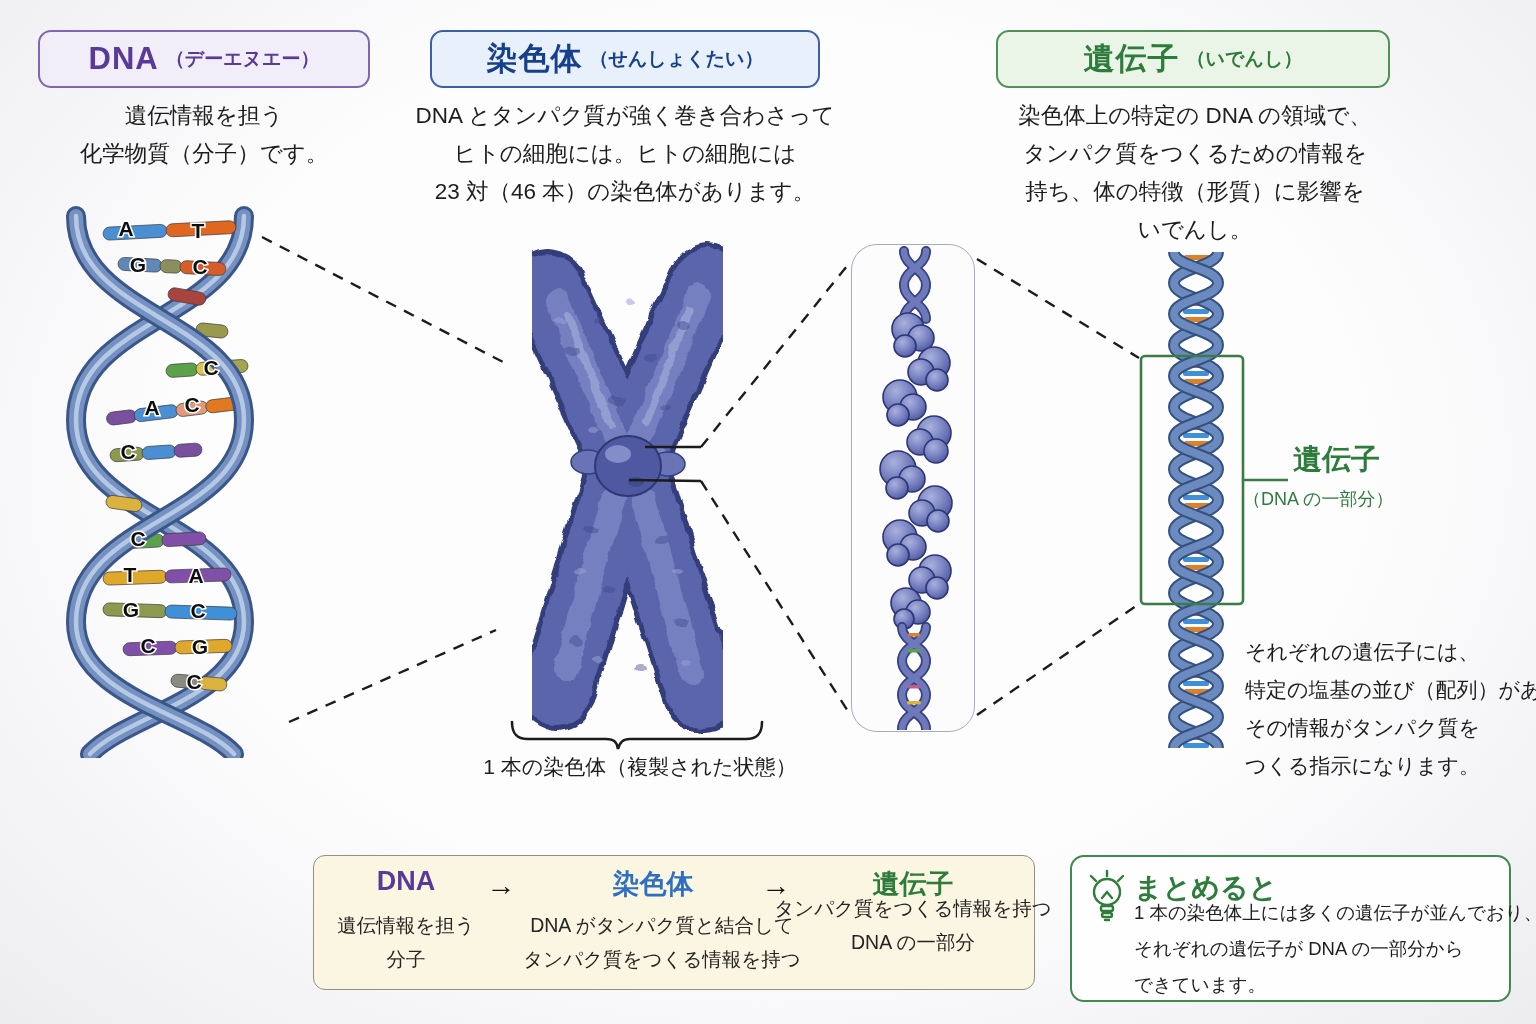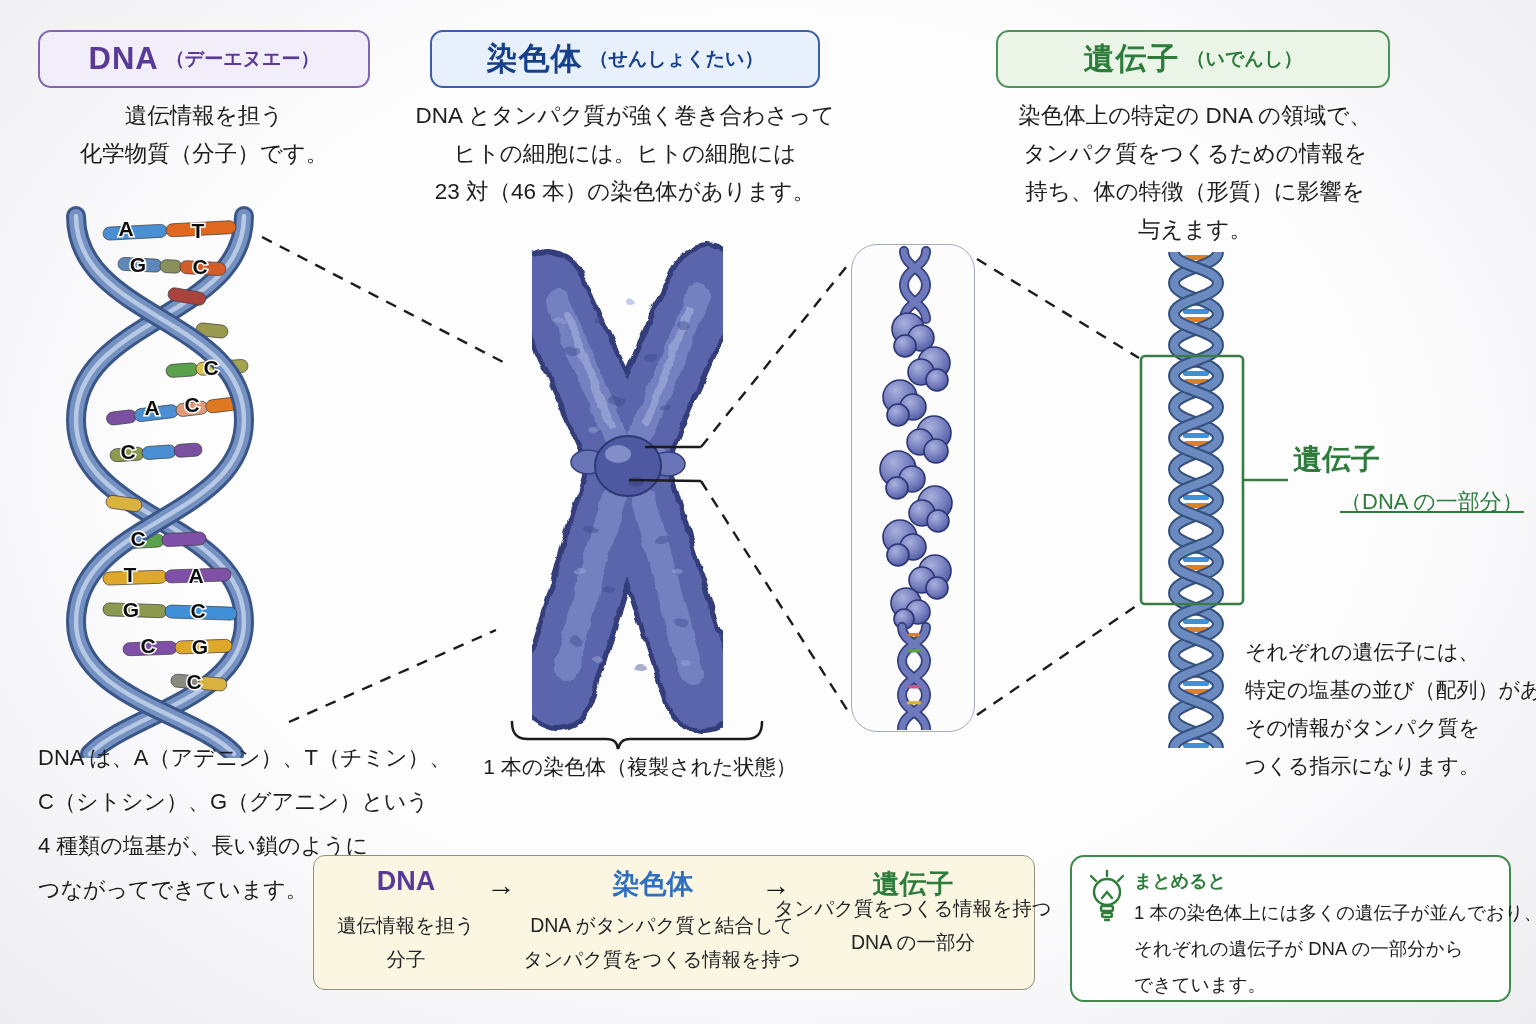--- a/index.html
+++ b/index.html
@@ -19,35 +19,35 @@
   
   .desc{position:absolute;top:97px;text-align:center;font-size:22.5px;line-height:38px;white-space:nowrap;}
   .d1{left:38px;width:332px;}
   .d2{left:415px;width:420px;}
   .d3{left:985px;width:420px;}
   
   .note{position:absolute;font-size:22px;line-height:44px;white-space:nowrap;}
   .gnote{position:absolute;font-size:21px;line-height:38px;white-space:nowrap;}
   .caption{position:absolute;left:450px;top:753px;width:380px;text-align:center;font-size:21px;}
   .gene-callout-title{position:absolute;left:1293px;top:440px;font-size:29px;font-weight:bold;color:#2d7c3b;}
-  .gene-callout-sub{position:absolute;left:1340px;top:487px;font-size:22px;color:#2d7c3b;text-decoration:underline;}
+  .gene-callout-sub{position:absolute;left:1243px;top:487px;font-size:18px;color:#2d7c3b;}
   
   .coilframe{position:absolute;left:851px;top:244px;width:124px;height:488px;
     border:1.5px solid #a6acbd;border-radius:26px;background:#fcfcfd;box-sizing:border-box;}
   
   .flowbox{position:absolute;left:313px;top:855px;width:722px;height:135px;background:#faf6e2;
     border:1.6px solid #90927f;border-radius:12px;box-sizing:border-box;}
   .fcol{position:absolute;text-align:center;transform:translateX(-50%);white-space:nowrap;}
   .ftitle{font-size:27px;font-weight:bold;top:10px;}
   .fline{font-size:19.5px;line-height:34px;color:#242424;}
   .farrow{position:absolute;transform:translateX(-50%);top:13px;font-size:29px;color:#111;}
   
   .sumbox{position:absolute;left:1070px;top:855px;width:441px;height:147px;background:#fdfefd;
     border:2.2px solid #3f8a4f;border-radius:14px;box-sizing:border-box;}
-  .sumtitle{position:absolute;left:62px;top:12px;font-size:18px;font-weight:bold;color:#2d7c3b;}
+  .sumtitle{position:absolute;left:62px;top:12px;font-size:28px;font-weight:bold;color:#2d7c3b;}
   .sumline{position:absolute;left:62px;font-size:18.5px;line-height:36px;white-space:nowrap;color:#202020;}
   
   .bl{font-family:"Liberation Sans","DejaVu Sans",sans-serif;font-size:21px;font-weight:bold;
     fill:#0d0d0d;stroke:#ffffff;stroke-width:3px;paint-order:stroke;text-anchor:middle;dominant-baseline:middle;}
   .conn{position:absolute;left:0;top:0;pointer-events:none;}
 </style>
 </head>
 <body>
 
 <div class="stage">
@@ -334,34 +334,28 @@
   </div>
   <div class="desc d2">
     <div>DNA とタンパク質が強く巻き合わさって</div>
     <div>ヒトの細胞には。ヒトの細胞には</div>
     <div>23 対（46 本）の染色体があります。</div>
   </div>
   <div class="desc d3">
     <div>染色体上の特定の DNA の領域で、</div>
     <div>タンパク質をつくるための情報を</div>
     <div>持ち、体の特徴（形質）に影響を</div>
-    <div>与えます。</div>
+    <div>いでんし。</div>
   </div>
 
   <div class="caption">1 本の染色体（複製された状態）</div>
 
   <div class="gene-callout-title">遺伝子</div>
   <div class="gene-callout-sub">（DNA の一部分）</div>
 
-  <div class="note" style="left:38px;top:736px;">
-    <div>DNA は、A（アデニン）、T（チミン）、</div>
-    <div>C（シトシン）、G（グアニン）という</div>
-    <div>4 種類の塩基が、長い鎖のように</div>
-    <div>つながってできています。</div>
-  </div>
 
   <div class="gnote" style="left:1245px;top:633px;">
     <div>それぞれの遺伝子には、</div>
     <div>特定の塩基の並び（配列）があり、</div>
     <div>その情報がタンパク質を</div>
     <div>つくる指示になります。</div>
   </div>
 
   <div class="flowbox">
     <div class="fcol ftitle" style="left:92px;color:#5a3a97;">DNA</div>

